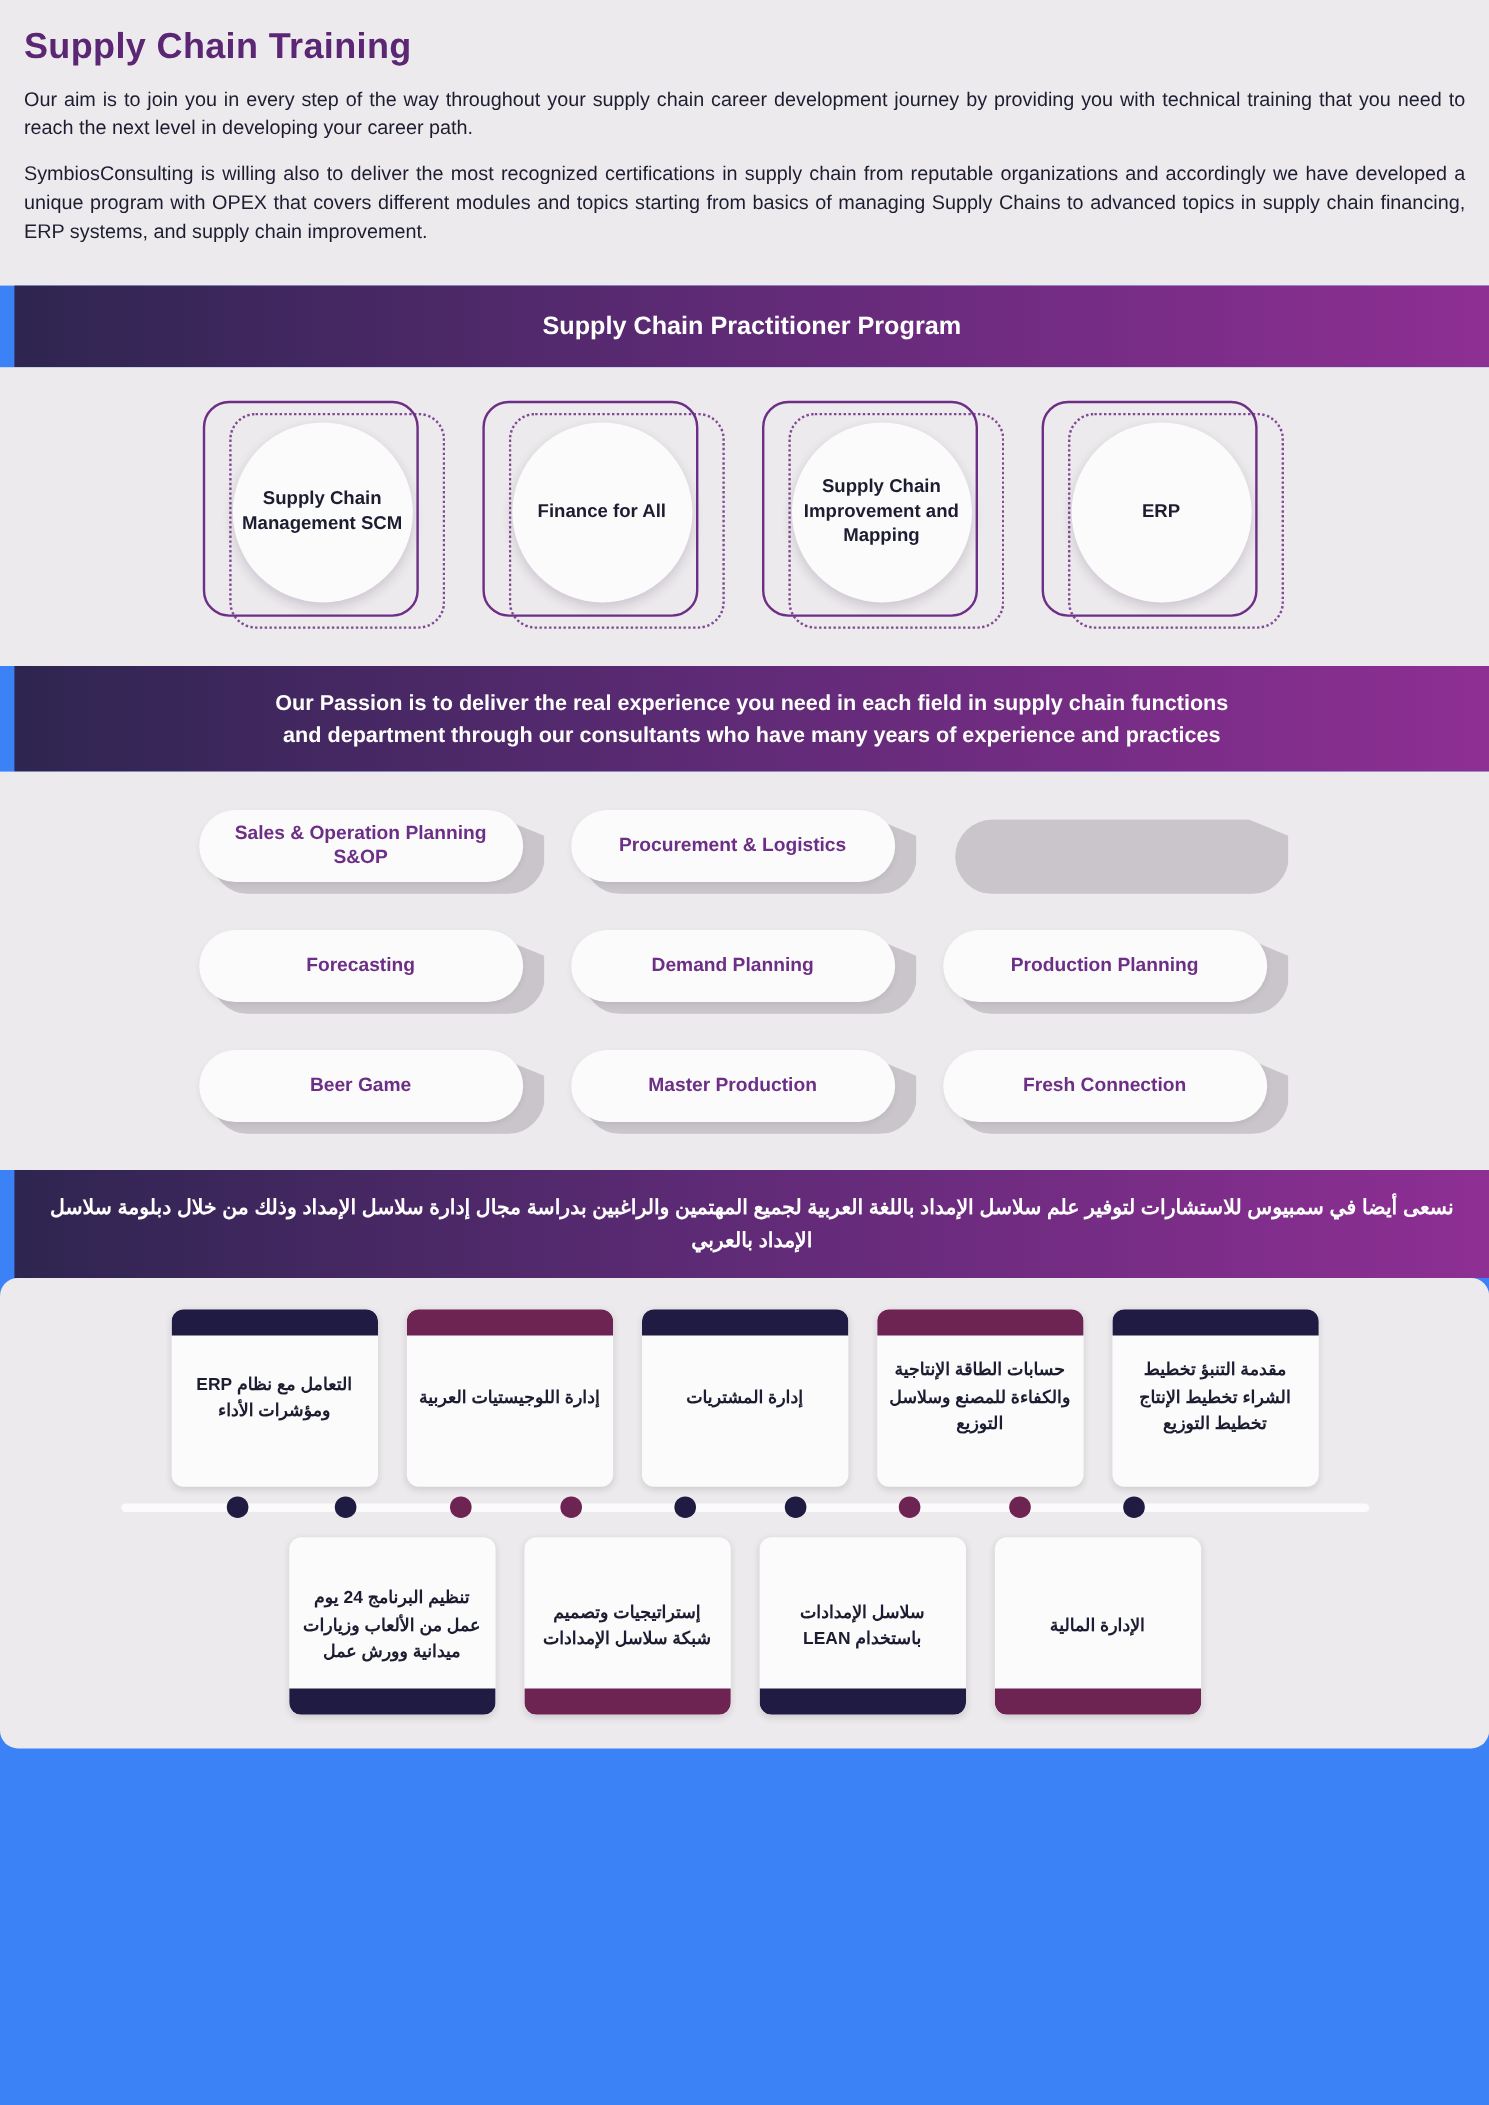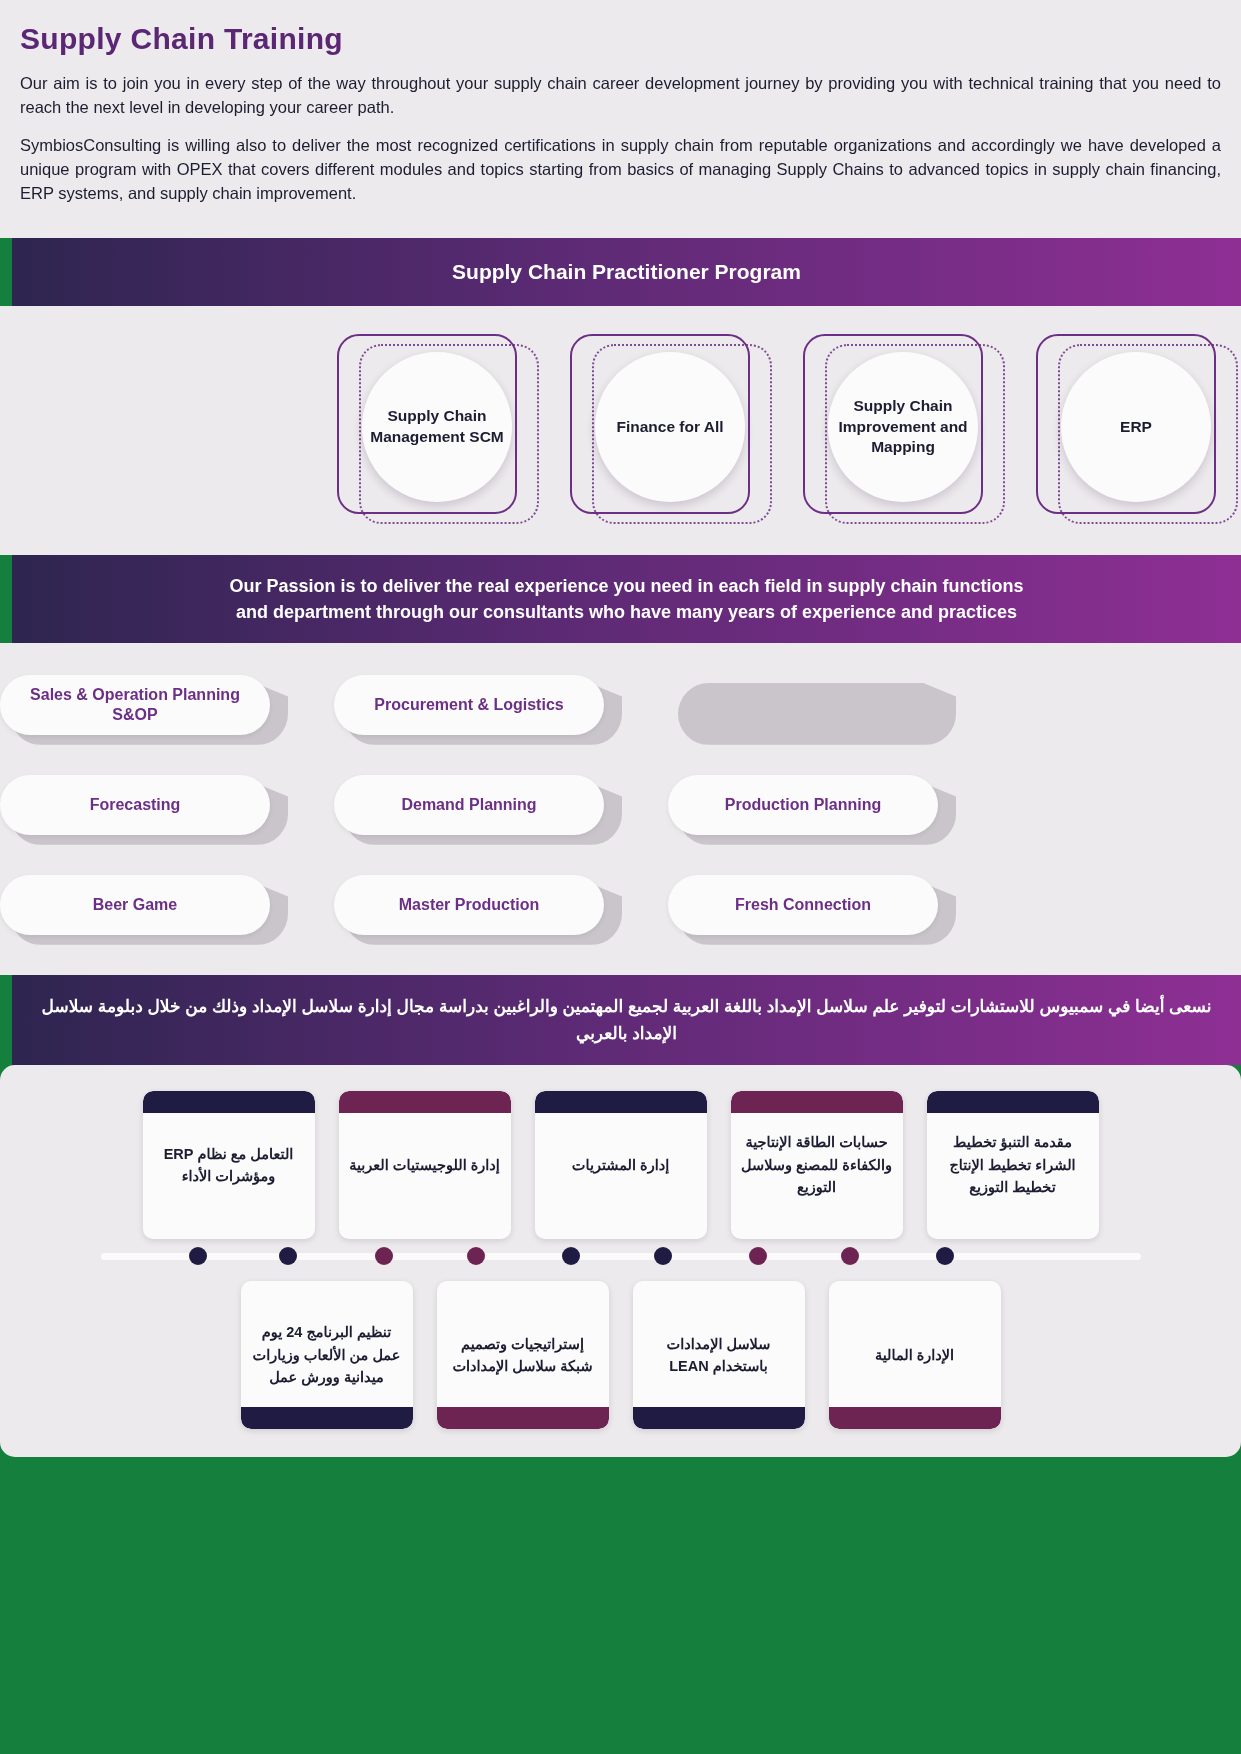--- a/index.html
+++ b/index.html
@@ -4,21 +4,21 @@
 <style>
   * { box-sizing: border-box; margin: 0; padding: 0; }
   html, body {
     width: 1241px;
     background: #eceaec;
     font-family: "Liberation Sans", sans-serif;
   }
   .page {
     width: 1241px;
     min-height: 1754px;
-    background: #15803d;
+    background: #3b82f6;
     position: relative;
     overflow: hidden;
   }
 
   
   .intro {
     padding: 22px 20px 18px 20px;
     background: #eceaec;
   }
   .intro h1 {
@@ -56,21 +56,21 @@
     direction: rtl;
     font-size: 17px;
     line-height: 1.6;
     padding: 18px 22px;
   }
   .banner.ar b { font-weight: bold; }
 
   
   .circles-row {
     display: flex;
-    justify-content: flex-end;
+    justify-content: center;
     gap: 28px;
     padding: 28px 0 26px 0;
     background: #eceaec;
   }
   .circle-card {
     width: 205px;
     height: 195px;
     position: relative;
   }
   .circle-card .frame {
@@ -106,21 +106,22 @@
     padding: 6px;
   }
 
   
   .pills {
     padding: 32px 0 28px 0;
     background: #eceaec;
   }
   .pill-row {
     display: flex;
-    gap: 44px;
+    justify-content: center;
+    gap: 20px;
     margin-bottom: 28px;
     text-decoration: underline;
   }
   .pill-row:last-child { margin-bottom: 0; }
   .pill {
     position: relative;
     width: 290px;
     height: 72px;
   }
   .pill .shadow {

